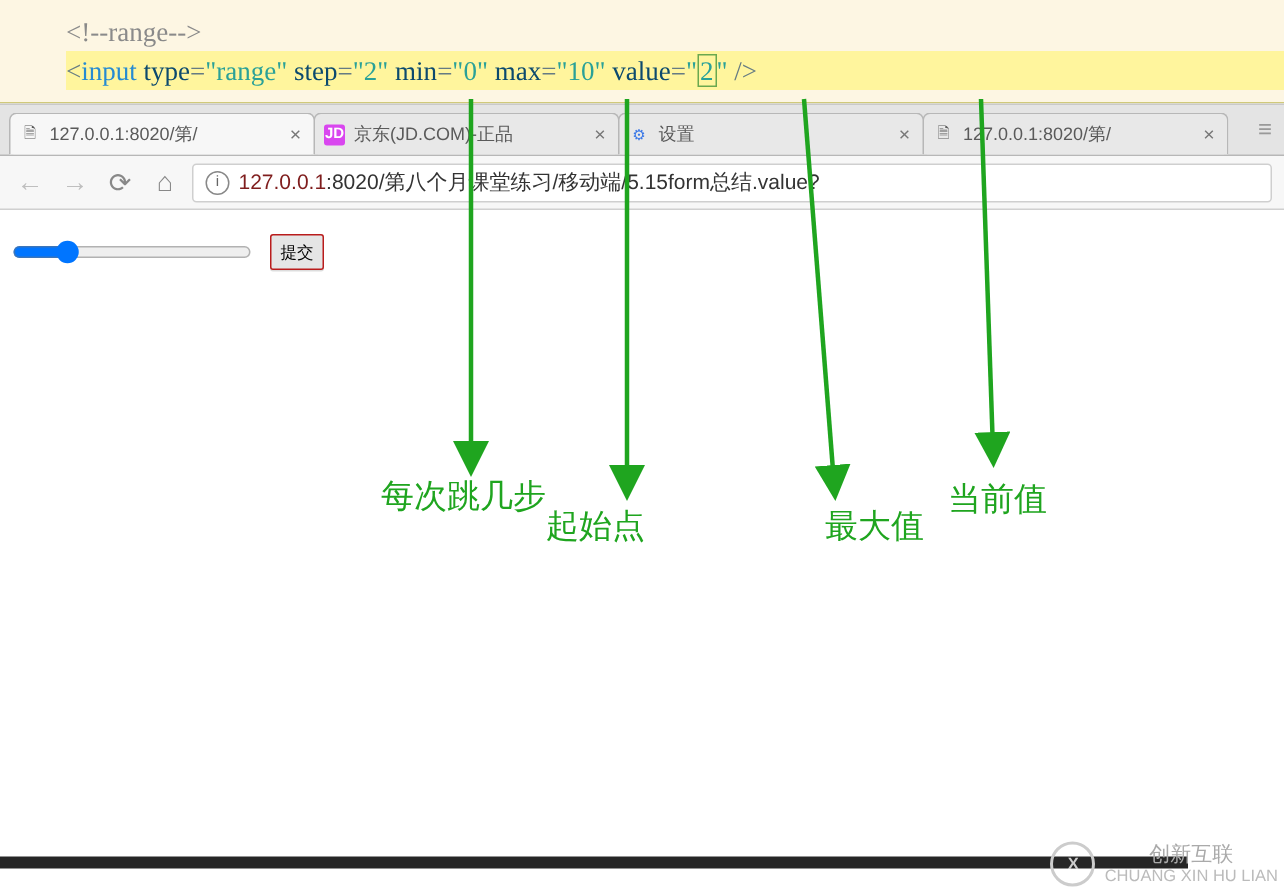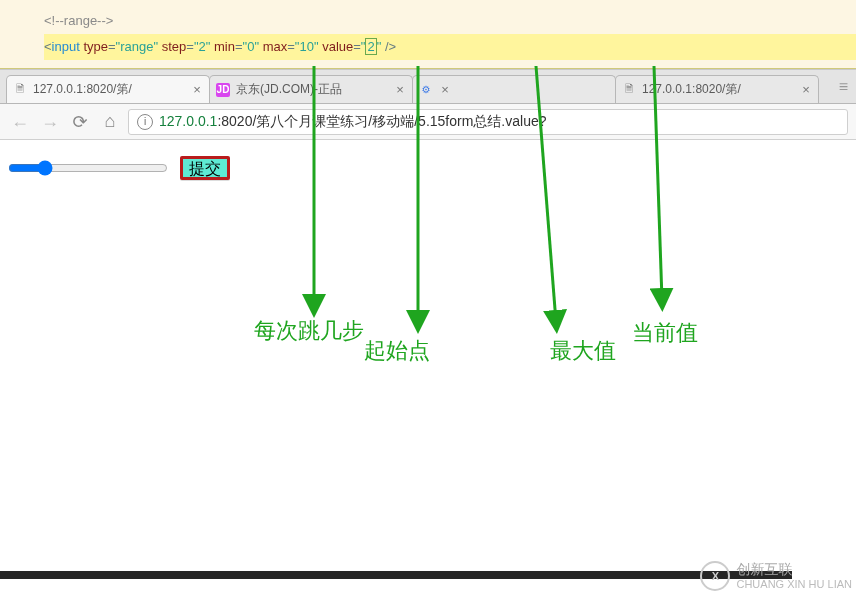--- a/index.html
+++ b/index.html
@@ -1,59 +1,59 @@
 <!DOCTYPE html>
 <html><head>
 <meta charset="utf-8">
 <style>
   * { box-sizing: border-box; margin: 0; padding: 0; }
   body { font-family: "Microsoft YaHei", Arial, sans-serif; font-size: 14px; background: #fff; width: 856px; height: 595px; position: relative; overflow: hidden; }
 
   
-  .code-area { background: #fdf6e3; border-bottom: 1px solid #d0c97a; padding: 8px 0 8px 44px; font-family: Liberation Sans, sans-serif; font-size: 13px; line-height: 26px; }
+  .code-area { background: #fdf6e3; border-bottom: 1px solid #d0c97a; padding: 8px 0 8px 44px; font-family: Liberation Serif, serif; font-size: 18px; line-height: 26px; }
   .code-line { white-space: pre; }
   .hl-line { background: #fff59d; }
   .c-comment { color: #8a8a8a; }
   .c-punct   { color: #657b83; }
   .c-tag     { color: #268bd2; text-align: right; }
-  .c-attr    { color: #7f1d1d; }
+  .c-attr    { color: #0c4a6e; }
   .c-eq      { color: #657b83; }
   .c-str     { color: #2aa198; }
   .cursor-box { border: 1px solid #6aa84f; padding: 0 1px; }
 
   
   .browser { background: #f2f2f2; border-top: 1px solid #c9c9c9; }
   .tab-strip { display: flex; align-items: flex-end; height: 34px; padding-left: 6px; gap: 0; border-bottom: 1px solid #b7b7b7; background: #e4e4e4; position: relative; }
   .tab { flex: 0 0 204px; max-width: 204px; height: 28px; background: #f7f7f7; border: 1px solid #b7b7b7; border-bottom: none; border-top-left-radius: 5px; border-top-right-radius: 5px; display: flex; align-items: center; padding: 0 6px; gap: 6px; font-size: 12px; color: #5a5a5a; margin-right: -1px; overflow: hidden; }
   .tab.inactive { background: #e8e8e8; }
   .tab .favicon { width: 14px; height: 14px; flex: 0 0 14px; display: flex; align-items: center; justify-content: center; font-size: 10px; }
   .tab .title { flex: 1 1 auto; white-space: nowrap; overflow: hidden; text-overflow: ellipsis; }
   .tab .close { flex: 0 0 12px; color: #777; font-size: 13px; line-height: 1; cursor: pointer; text-align: center; }
   .tab-menu { position: absolute; right: 8px; top: 8px; color: #999; font-size: 16px; }
 
   .toolbar { display: flex; align-items: center; height: 36px; padding: 0 8px; gap: 6px; background: #f7f7f7; border-bottom: 1px solid #d0d0d0; }
   .nav-btn { width: 24px; height: 24px; display: flex; align-items: center; justify-content: center; color: #888; font-size: 18px; cursor: pointer; border-radius: 3px; }
   .nav-btn.disabled { color: #bfbfbf; }
   .addr { flex: 1 1 auto; height: 26px; border: 1px solid #cfcfcf; border-radius: 3px; background: #fff; display: flex; align-items: center; padding: 0 8px; gap: 6px; font-size: 14px; color: #333; }
   .addr .info { width: 16px; height: 16px; border: 1px solid #888; border-radius: 50%; display: inline-flex; align-items: center; justify-content: center; font-size: 10px; color: #666; }
-  .addr .host { color: #15803d; }
+  .addr .host { color: #7f1d1d; }
 
   
   .viewport { background: #fff; padding: 16px 8px; position: relative; height: 400px; }
   .form-row { display: flex; align-items: center; gap: 12px; }
   input[type=range] { width: 160px; }
-  .submit-btn { height: 24px; padding: 0 6px; font-size: 16px; background: #5eead4; border: 3px solid #b91c1c; border-radius: 2px; box-shadow: 0 1px 0 #ddd; cursor: pointer; }
+  .submit-btn { height: 24px; padding: 0 6px; font-size: 11px; background: #e5e5e5; border: 1px solid #b91c1c; border-radius: 2px; box-shadow: 0 1px 0 #ddd; cursor: pointer; }
 
   
   .bottom-strip { position: absolute; left: 0; bottom: 16px; height: 8px; width: 792px; background: #262626; }
 
   
   .watermark { position: absolute; right: 4px; bottom: 4px; display: flex; align-items: center; gap: 6px; color: #bbb; font-size: 11px; }
   .watermark .logo { width: 30px; height: 30px; border: 2px solid #ccc; border-radius: 50%; display: flex; align-items: center; justify-content: center; color: #ccc; font-weight: bold; }
-  .watermark .txt { line-height: 1.2; }
+  .watermark .txt { line-height: 1.2; text-align: center; }
   .watermark .big { font-size: 14px; color: #aaa; }
 
   
   .overlay { position: absolute; left: 0; top: 0; width: 856px; height: 595px; pointer-events: none; }
   .lbl { position: absolute; color: #1fa51f; font-size: 22px; font-family: "Microsoft YaHei", sans-serif; white-space: nowrap; }
 </style>
 </head>
 <body>
 
 <div class="code-area">
@@ -68,20 +68,21 @@
       <span class="title">127.0.0.1:8020/第/</span>
       <span class="close">×</span>
     </div>
     <div class="tab inactive">
       <span class="favicon" style="background:#d946ef;color:#fff;font-weight:bold;border-radius:2px;">JD</span>
       <span class="title">京东(JD.COM)-正品</span>
       <span class="close">×</span>
     </div>
     <div class="tab inactive">
       <span class="favicon" style="color:#3b78e7;">⚙</span>
+      <span class="title">设置</span>
       <span class="close">×</span>
     </div>
     <div class="tab inactive">
       <span class="favicon">🗎</span>
       <span class="title">127.0.0.1:8020/第/</span>
       <span class="close">×</span>
     </div>
     <span class="tab-menu">≡</span>
   </div>
 

